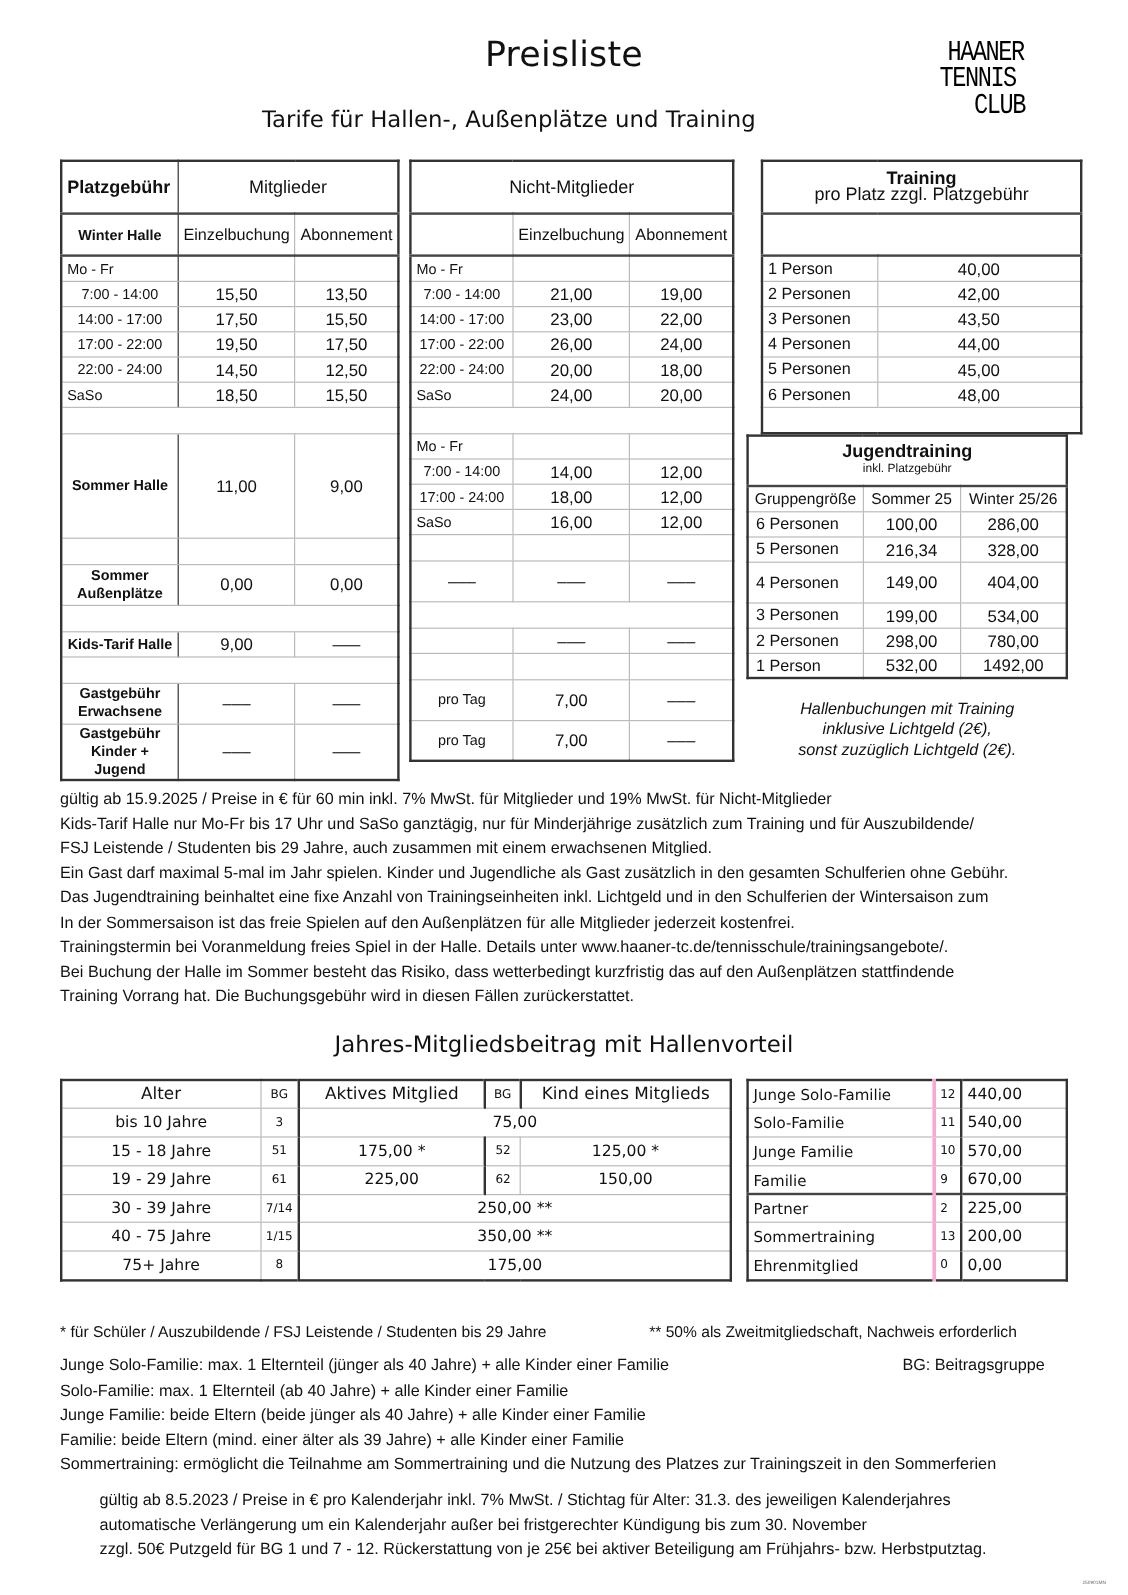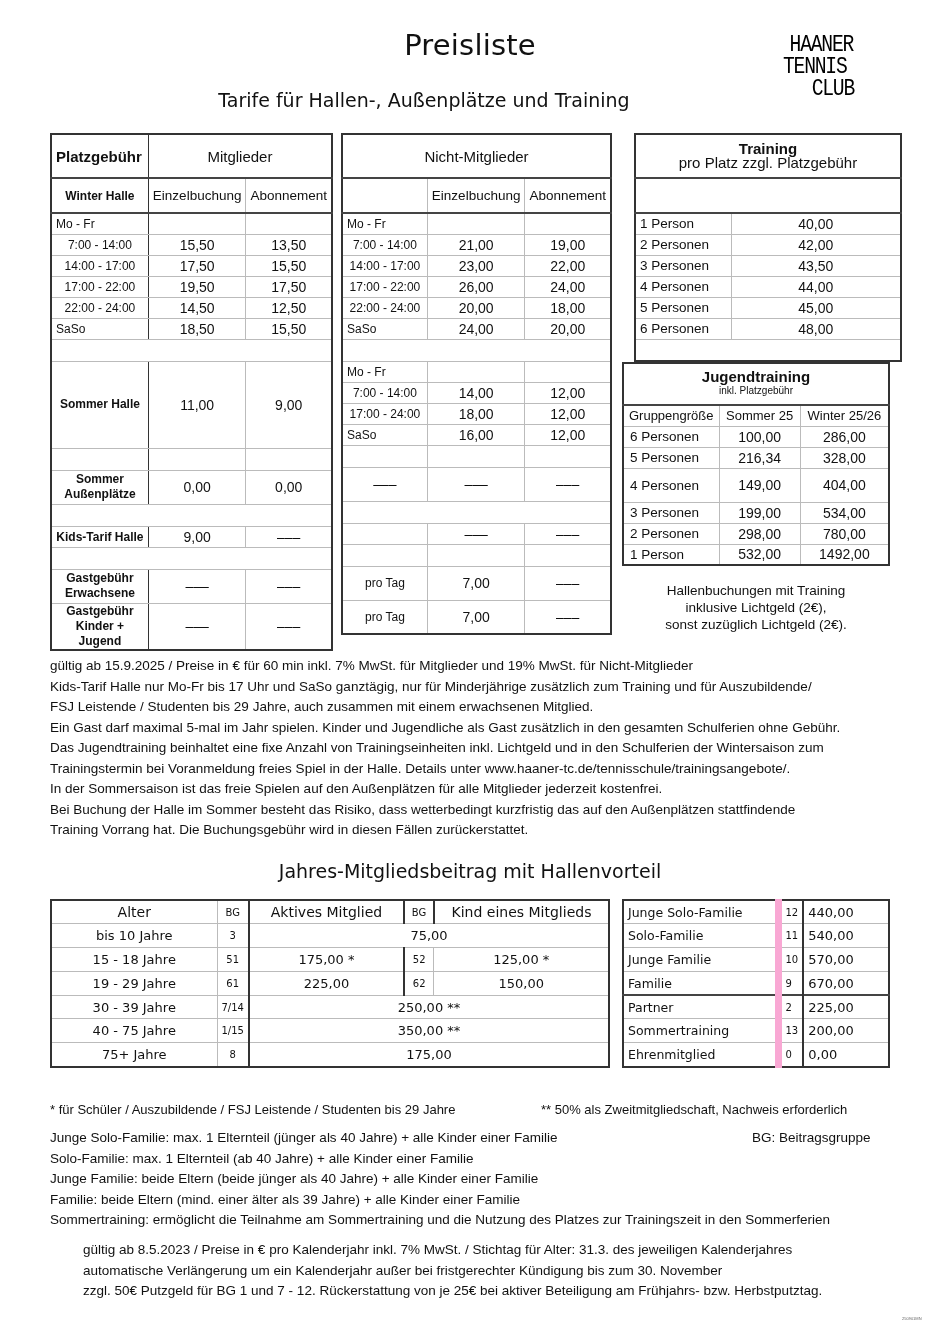--- a/index.html
+++ b/index.html
@@ -26,33 +26,33 @@
   
   #t-members { top: 133px; left: 50px; width: 283px; border: 2px solid #333; }
   #t-nonmembers { top: 133px; left: 341px; width: 271px; border: 2px solid #333; }
   #t-training { top: 133px; left: 622px; width: 268px; border: 2px solid #333; margin-left: 12px; }
   #t-jugend { top: 362px; left: 622px; width: 268px; border: 2px solid #333; }
   .thickb { border-bottom: 2px solid #444 !important; }
 
   .head-big { font-size: 15px; height: 44px; }
   .indent2 { padding-left: 6px; }
 
-  .note-training { position: absolute; top: 582px; left: 622px; width: 268px; text-align: center; font-size: 13.5px; line-height: 17px; }
+  .note-training { position: absolute; top: 582px; left: 622px; width: 268px; text-align: center; font-size: 13.5px; line-height: 17px; font-style: italic; }
 
   .notes { position: absolute; left: 50px; width: 860px; font-size: 13.5px; line-height: 20.5px; }
   #notes1 { top: 656px; }
 
   
   #t-alter { top: 899px; left: 50px; width: 560px; border: 2px solid #333; font-family: "DejaVu Sans", sans-serif; }
   #t-alter td { height: 23.8px; font-size: 13px; text-align: center; font-family: "DejaVu Sans", sans-serif; }
   #t-alter td.bg { font-size: 10px; width: 30px; }
   #t-alter .hd { font-size: 14px; }
   #t-family { top: 899px; left: 622px; width: 268px; border: 2px solid #333; }
   #t-family td { height: 23.8px; font-size: 12.5px; font-family: "DejaVu Sans", sans-serif; }
-  #t-family td.bg { font-size: 10px; width: 22px; border-left: 7px solid #f9a8d4; border-right: 2px solid #333; }
+  #t-family td.bg { font-size: 10px; width: 22px; border-left: 3px solid #f9a8d4; border-right: 2px solid #333; }
   #t-family td.val { font-size: 13px; }
   .vbold { border-right: 2px solid #333 !important; }
 
   .footnote { position: absolute; top: 1102px; font-size: 13px; }
   #fn1 { left: 50px; }
   #fn2 { left: 541px; }
   #notes2 { top: 1128px; line-height: 20.5px; font-size: 13.5px; }
   #bg-legend { position: absolute; top: 1130px; left: 752px; font-size: 13.5px; }
   #notes3 { top: 1240px; line-height: 20.5px; font-size: 13.5px; margin-left: 33px; }
   .code { position: absolute; top: 1316px; left: 902px; font-size: 4px; color: #666; }
@@ -343,22 +343,22 @@
   <div>inklusive Lichtgeld (2€),</div>
   <div>sonst zuzüglich Lichtgeld (2€).</div>
 </div>
 
 <div class="notes" id="notes1">
   <div>gültig ab 15.9.2025 / Preise in € für 60 min inkl. 7% MwSt. für Mitglieder und 19% MwSt. für Nicht-Mitglieder</div>
   <div>Kids-Tarif Halle nur Mo-Fr bis 17 Uhr und SaSo ganztägig, nur für Minderjährige zusätzlich zum Training und für Auszubildende/</div>
   <div>FSJ Leistende / Studenten bis 29 Jahre, auch zusammen mit einem erwachsenen Mitglied.</div>
   <div>Ein Gast darf maximal 5-mal im Jahr spielen. Kinder und Jugendliche als Gast zusätzlich in den gesamten Schulferien ohne Gebühr.</div>
   <div>Das Jugendtraining beinhaltet eine fixe Anzahl von Trainingseinheiten inkl. Lichtgeld und in den Schulferien der Wintersaison zum</div>
+  <div>In der Sommersaison ist das freie Spielen auf den Außenplätzen für alle Mitglieder jederzeit kostenfrei.</div>
   <div>Trainingstermin bei Voranmeldung freies Spiel in der Halle. Details unter www.haaner-tc.de/tennisschule/trainingsangebote/.</div>
-  <div>In der Sommersaison ist das freie Spielen auf den Außenplätzen für alle Mitglieder jederzeit kostenfrei.</div>
   <div>Bei Buchung der Halle im Sommer besteht das Risiko, dass wetterbedingt kurzfristig das auf den Außenplätzen stattfindende</div>
   <div>Training Vorrang hat. Die Buchungsgebühr wird in diesen Fällen zurückerstattet.</div>
 </div>
 
 <div class="subtitle2">Jahres-Mitgliedsbeitrag mit Hallenvorteil</div>
 
 <table id="t-alter">
   <tbody>
       <tr>
     <td class="hd" style="width:166px">Alter</td>

